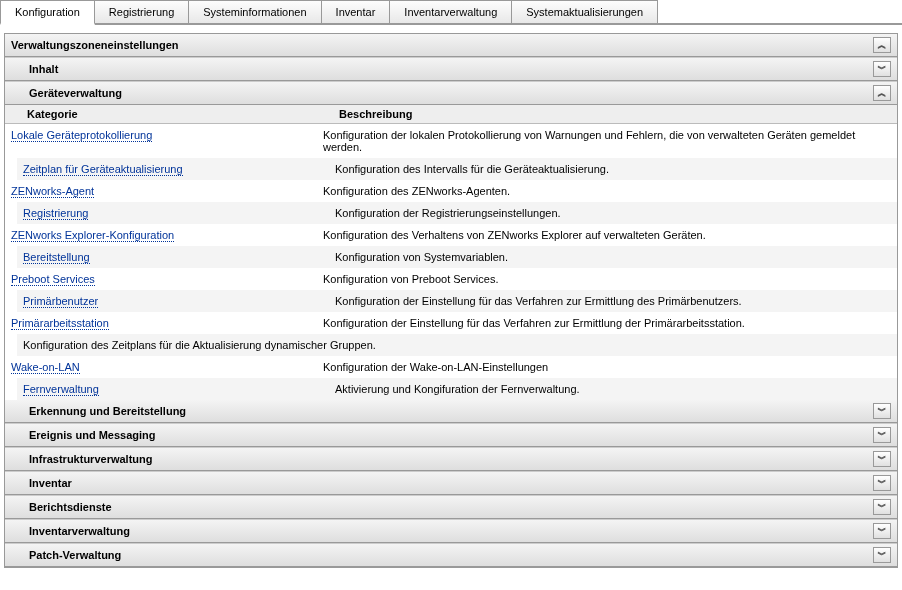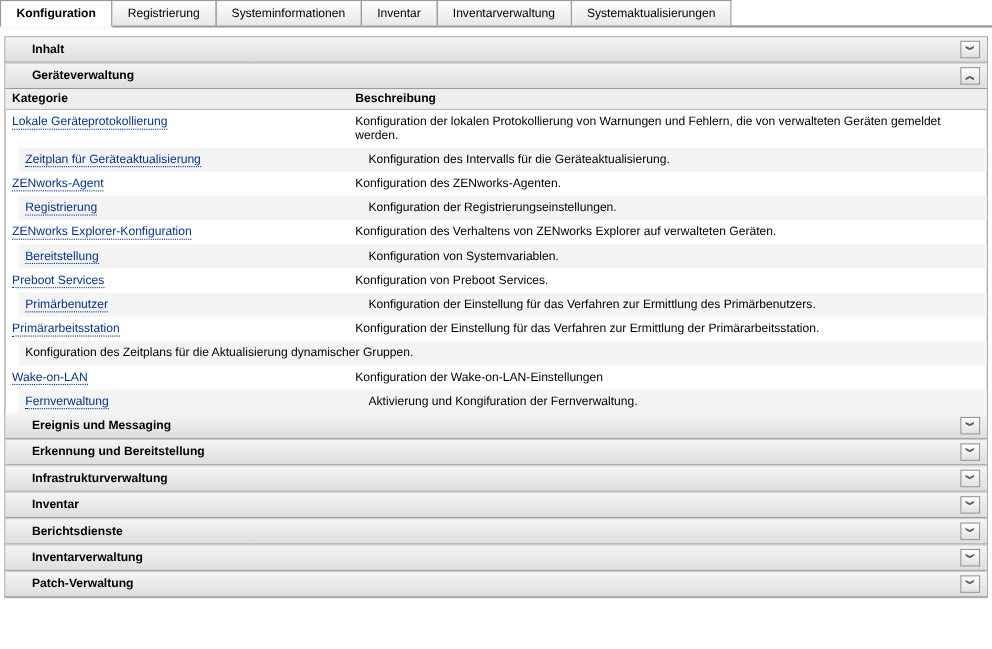--- a/index.html
+++ b/index.html
@@ -22,21 +22,21 @@
     padding: 5px 14px;
     border: 1px solid #999;
     border-bottom: none;
     background: linear-gradient(#fdfdfd, #e8e8e8);
     cursor: pointer;
     margin-right: -1px;
     font-size: 11px;
     position: relative;
   }
   .tab.active {
-    font-weight: bold;
+    font-weight: normal;
     background: #fff;
     z-index: 2;
     border-bottom: 2px solid #fff;
     margin-bottom: -2px;
   }
   .panel {
     border: 1px solid #999;
     margin: 8px 4px 0 4px;
   }
   .section-header {
@@ -67,20 +67,21 @@
     cursor: pointer;
     font-size: 9px;
     color: #555;
   }
   .col-headers {
     display: flex;
     background: #eee;
     border-bottom: 1px solid #bbb;
     font-weight: bold;
     font-size: 11px;
+    padding-left: 16px;
   }
   .col-headers > div {
     padding: 3px 6px;
   }
   .col-cat { width: 312px; }
   .col-desc { flex: 1; }
   .row {
     display: flex;
     border-bottom: 0;
     font-size: 11px;
@@ -104,20 +105,26 @@
     <div class="tab active">Konfiguration</div>
     <div class="tab">Registrierung</div>
     <div class="tab">Systeminformationen</div>
     <div class="tab">Inventar</div>
     <div class="tab">Inventarverwaltung</div>
     <div class="tab">Systemaktualisierungen</div>
   </div>
 
   <div class="panel">
 
+    <div class="section-header">
+      <span>Verwaltungszoneneinstellungen</span>
+      <span class="toggle-btn">
+          <span class="chev-up"></span>
+        </span>
+    </div>
 
     <div class="section-header sub">
       <span>Inhalt</span>
       <span class="toggle-btn">
           <span class="chev-down"></span>
         </span>
     </div>
 
     <div class="section-header sub">
       <span>Geräteverwaltung</span>
@@ -176,27 +183,27 @@
           <div class="col-desc">Konfiguration der Wake-on-LAN-Einstellungen</div>
         </div>
         <div class="row alt">
           <div class="col-cat"><a href="#">Fernverwaltung</a></div>
           <div class="col-desc">Aktivierung und Kongifuration der Fernverwaltung.</div>
         </div>
       </div>
 
     <div id="collapsed-container">
         <div class="section-header sub">
+          <span>Erkennung und Bereitstellung</span>
+          <span class="toggle-btn">
+            <span class="chev-down"></span>
+          </span>
+        </div>
+        <div class="section-header sub">
           <span>Ereignis und Messaging</span>
-          <span class="toggle-btn">
-            <span class="chev-down"></span>
-          </span>
-        </div>
-        <div class="section-header sub">
-          <span>Erkennung und Bereitstellung</span>
           <span class="toggle-btn">
             <span class="chev-down"></span>
           </span>
         </div>
         <div class="section-header sub">
           <span>Infrastrukturverwaltung</span>
           <span class="toggle-btn">
             <span class="chev-down"></span>
           </span>
         </div>

